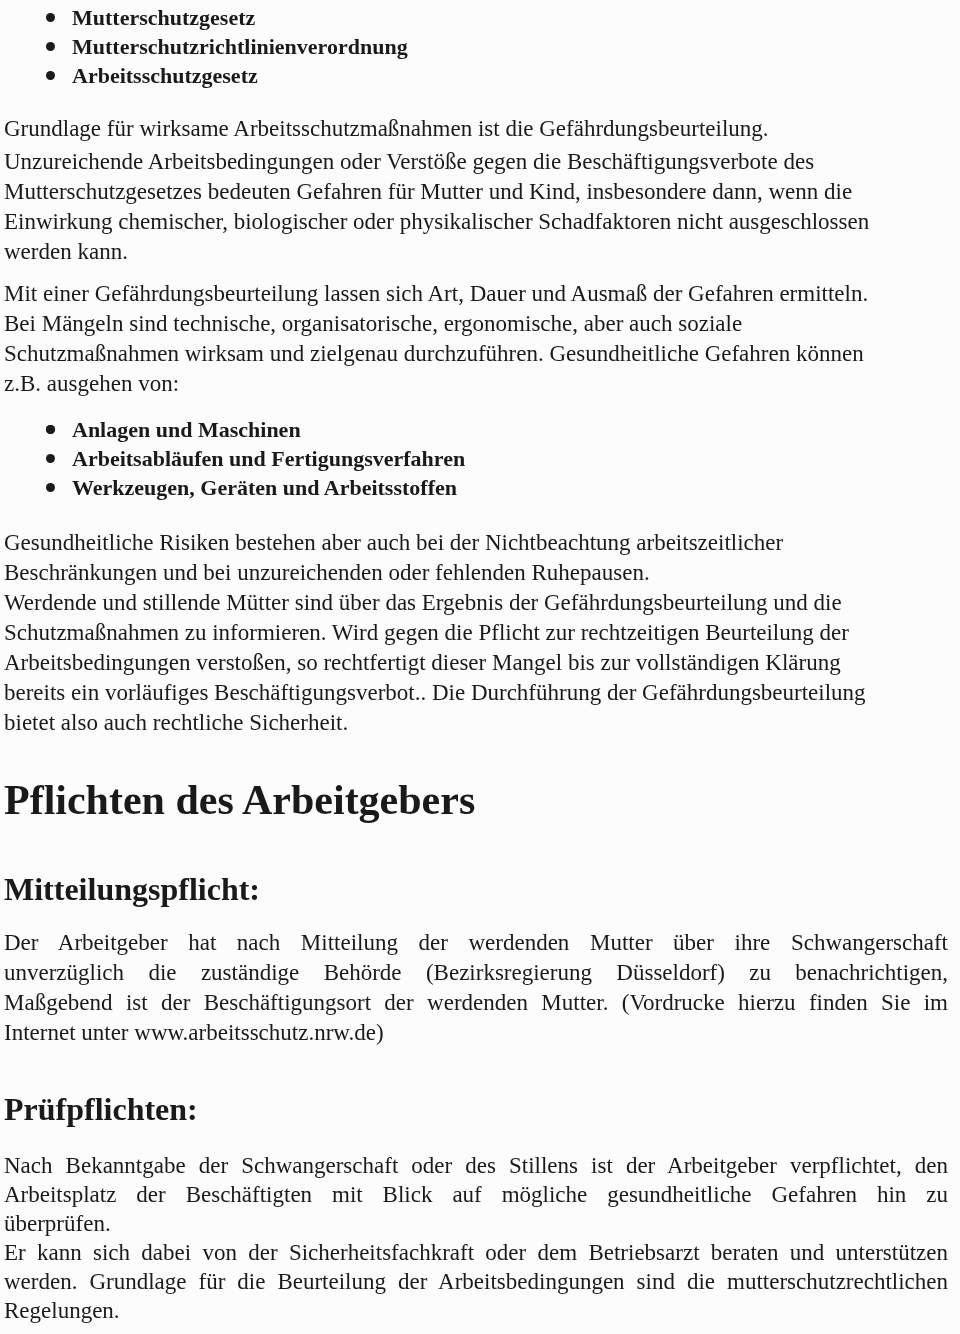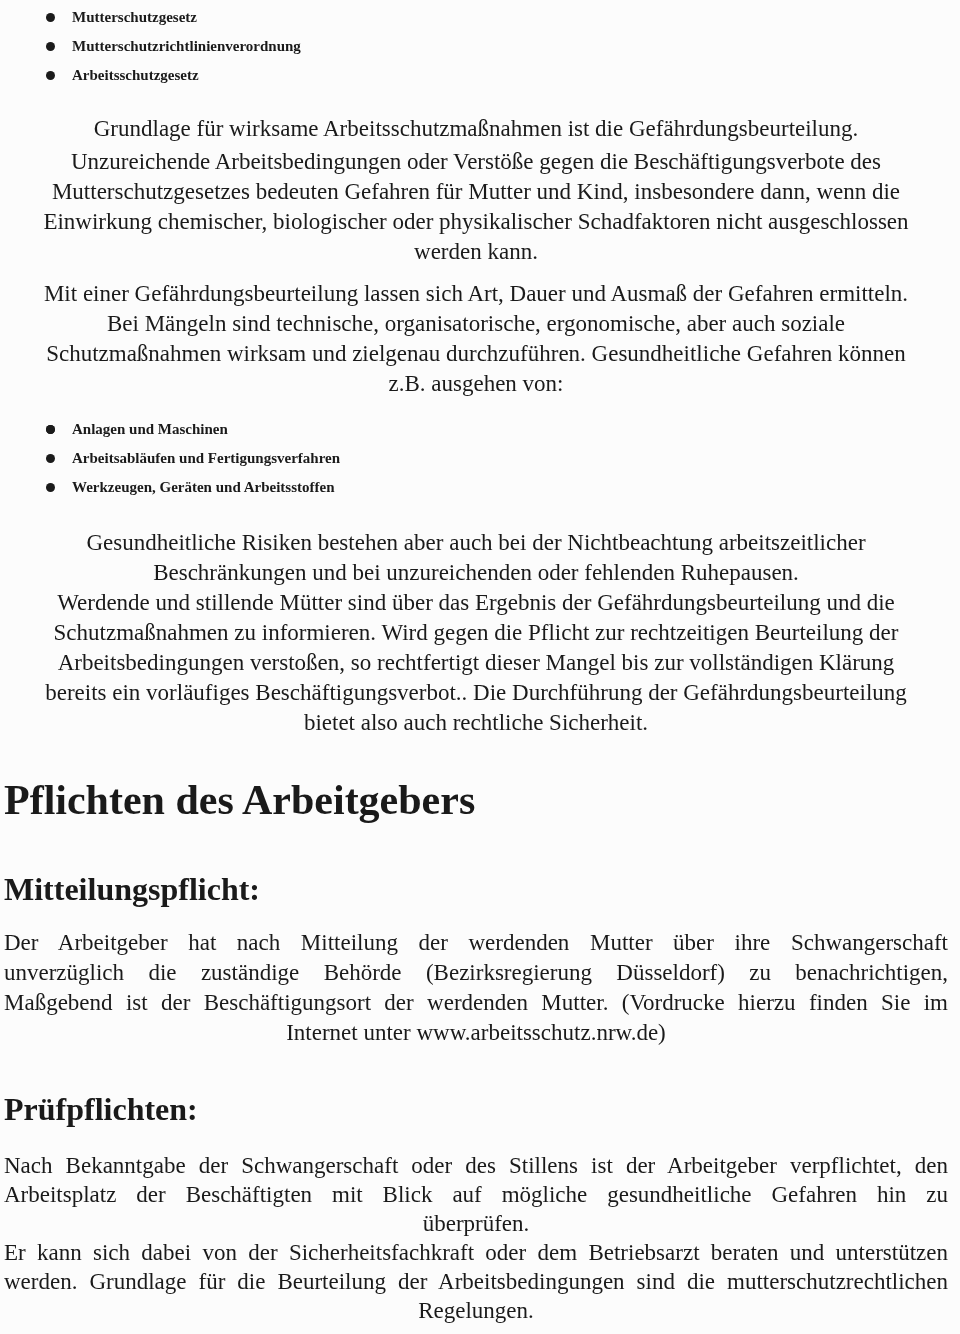--- a/index.html
+++ b/index.html
@@ -19,39 +19,38 @@
     width: 960px;
     height: 1334px;
     padding: 3px 12px 0 4px;
   }
   
   .bullet-list { margin: 0; padding: 0; }
   .bullet-row {
     position: relative;
     padding-left: 68px;
     font-weight: bold;
-    font-size: 15px;
+    font-size: 22px;
     line-height: 29px;
     white-space: nowrap;
   }
   .dot {
     position: absolute;
     left: 42px;
     top: 10px;
     width: 9px;
     height: 9px;
     border-radius: 50%;
     background: #1b1b1b;
   }
   
   .ln {
     font-size: 23px;
     line-height: 30px;
     white-space: nowrap;
-    text-align: center;
   }
   .ln-tight { line-height: 29px; }
   .just {
     white-space: normal;
     text-align: justify;
     text-align-last: justify;
   }
   
   .h1 {
     font-weight: bold;

